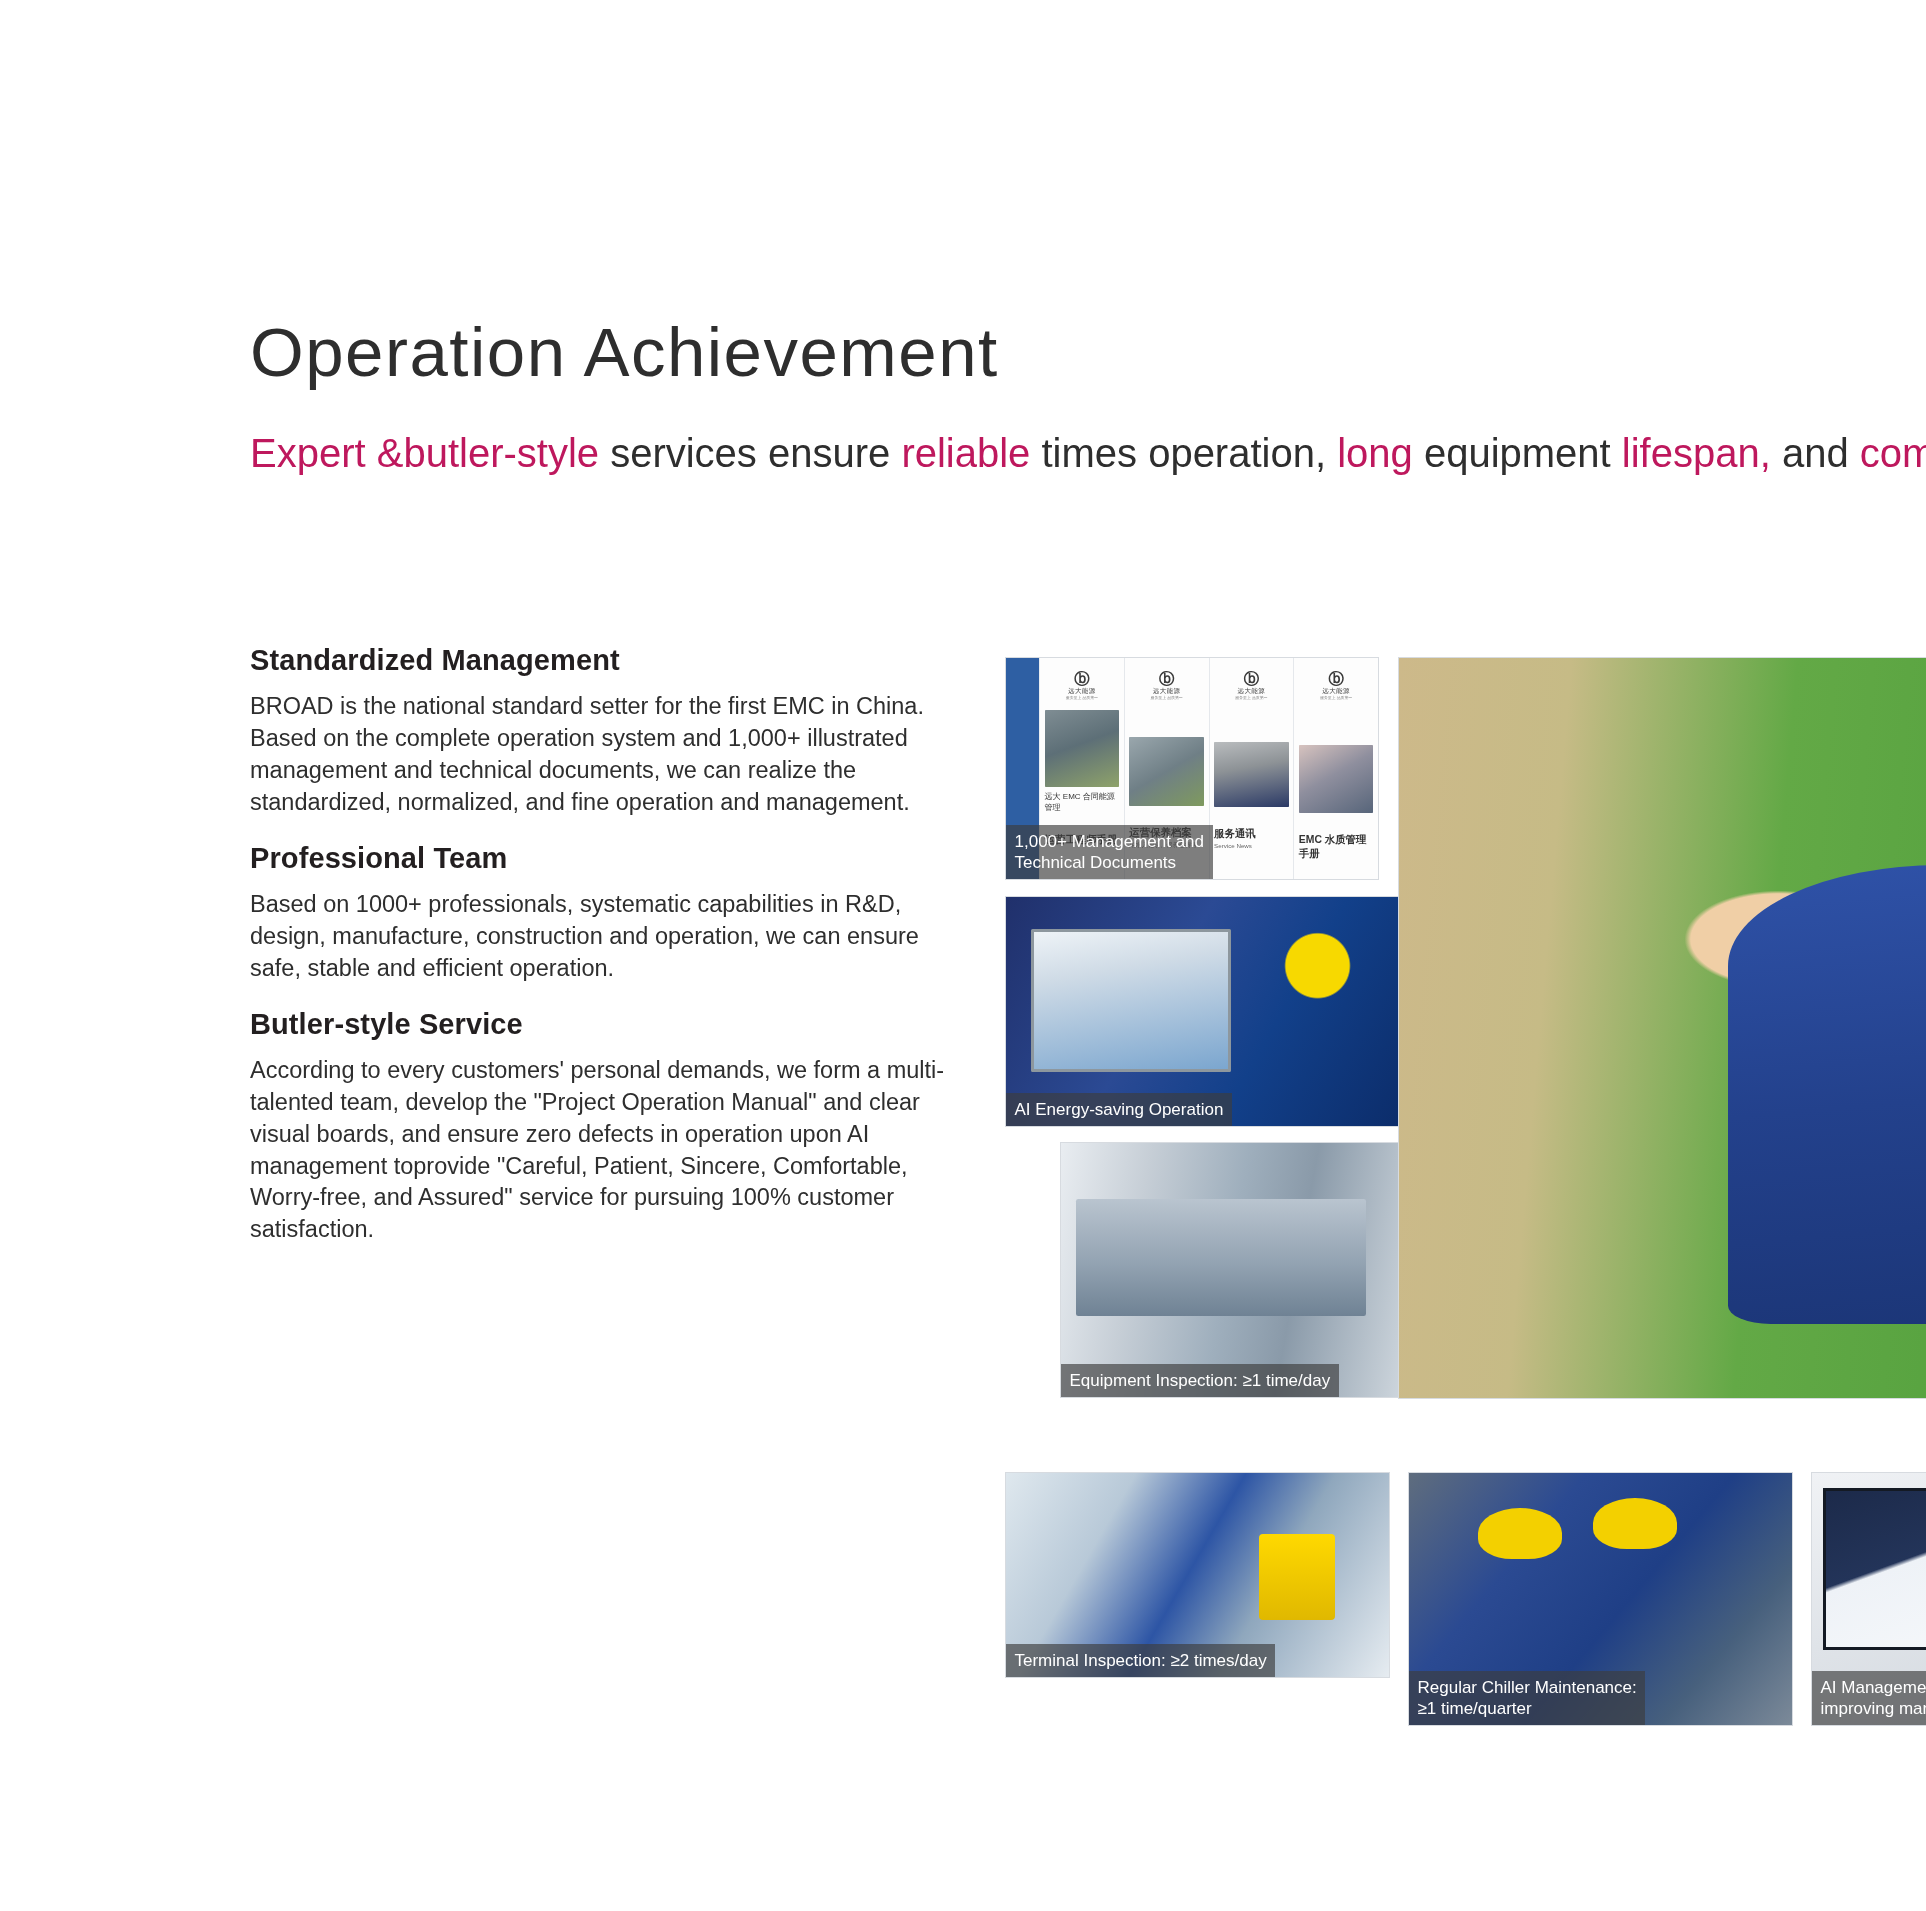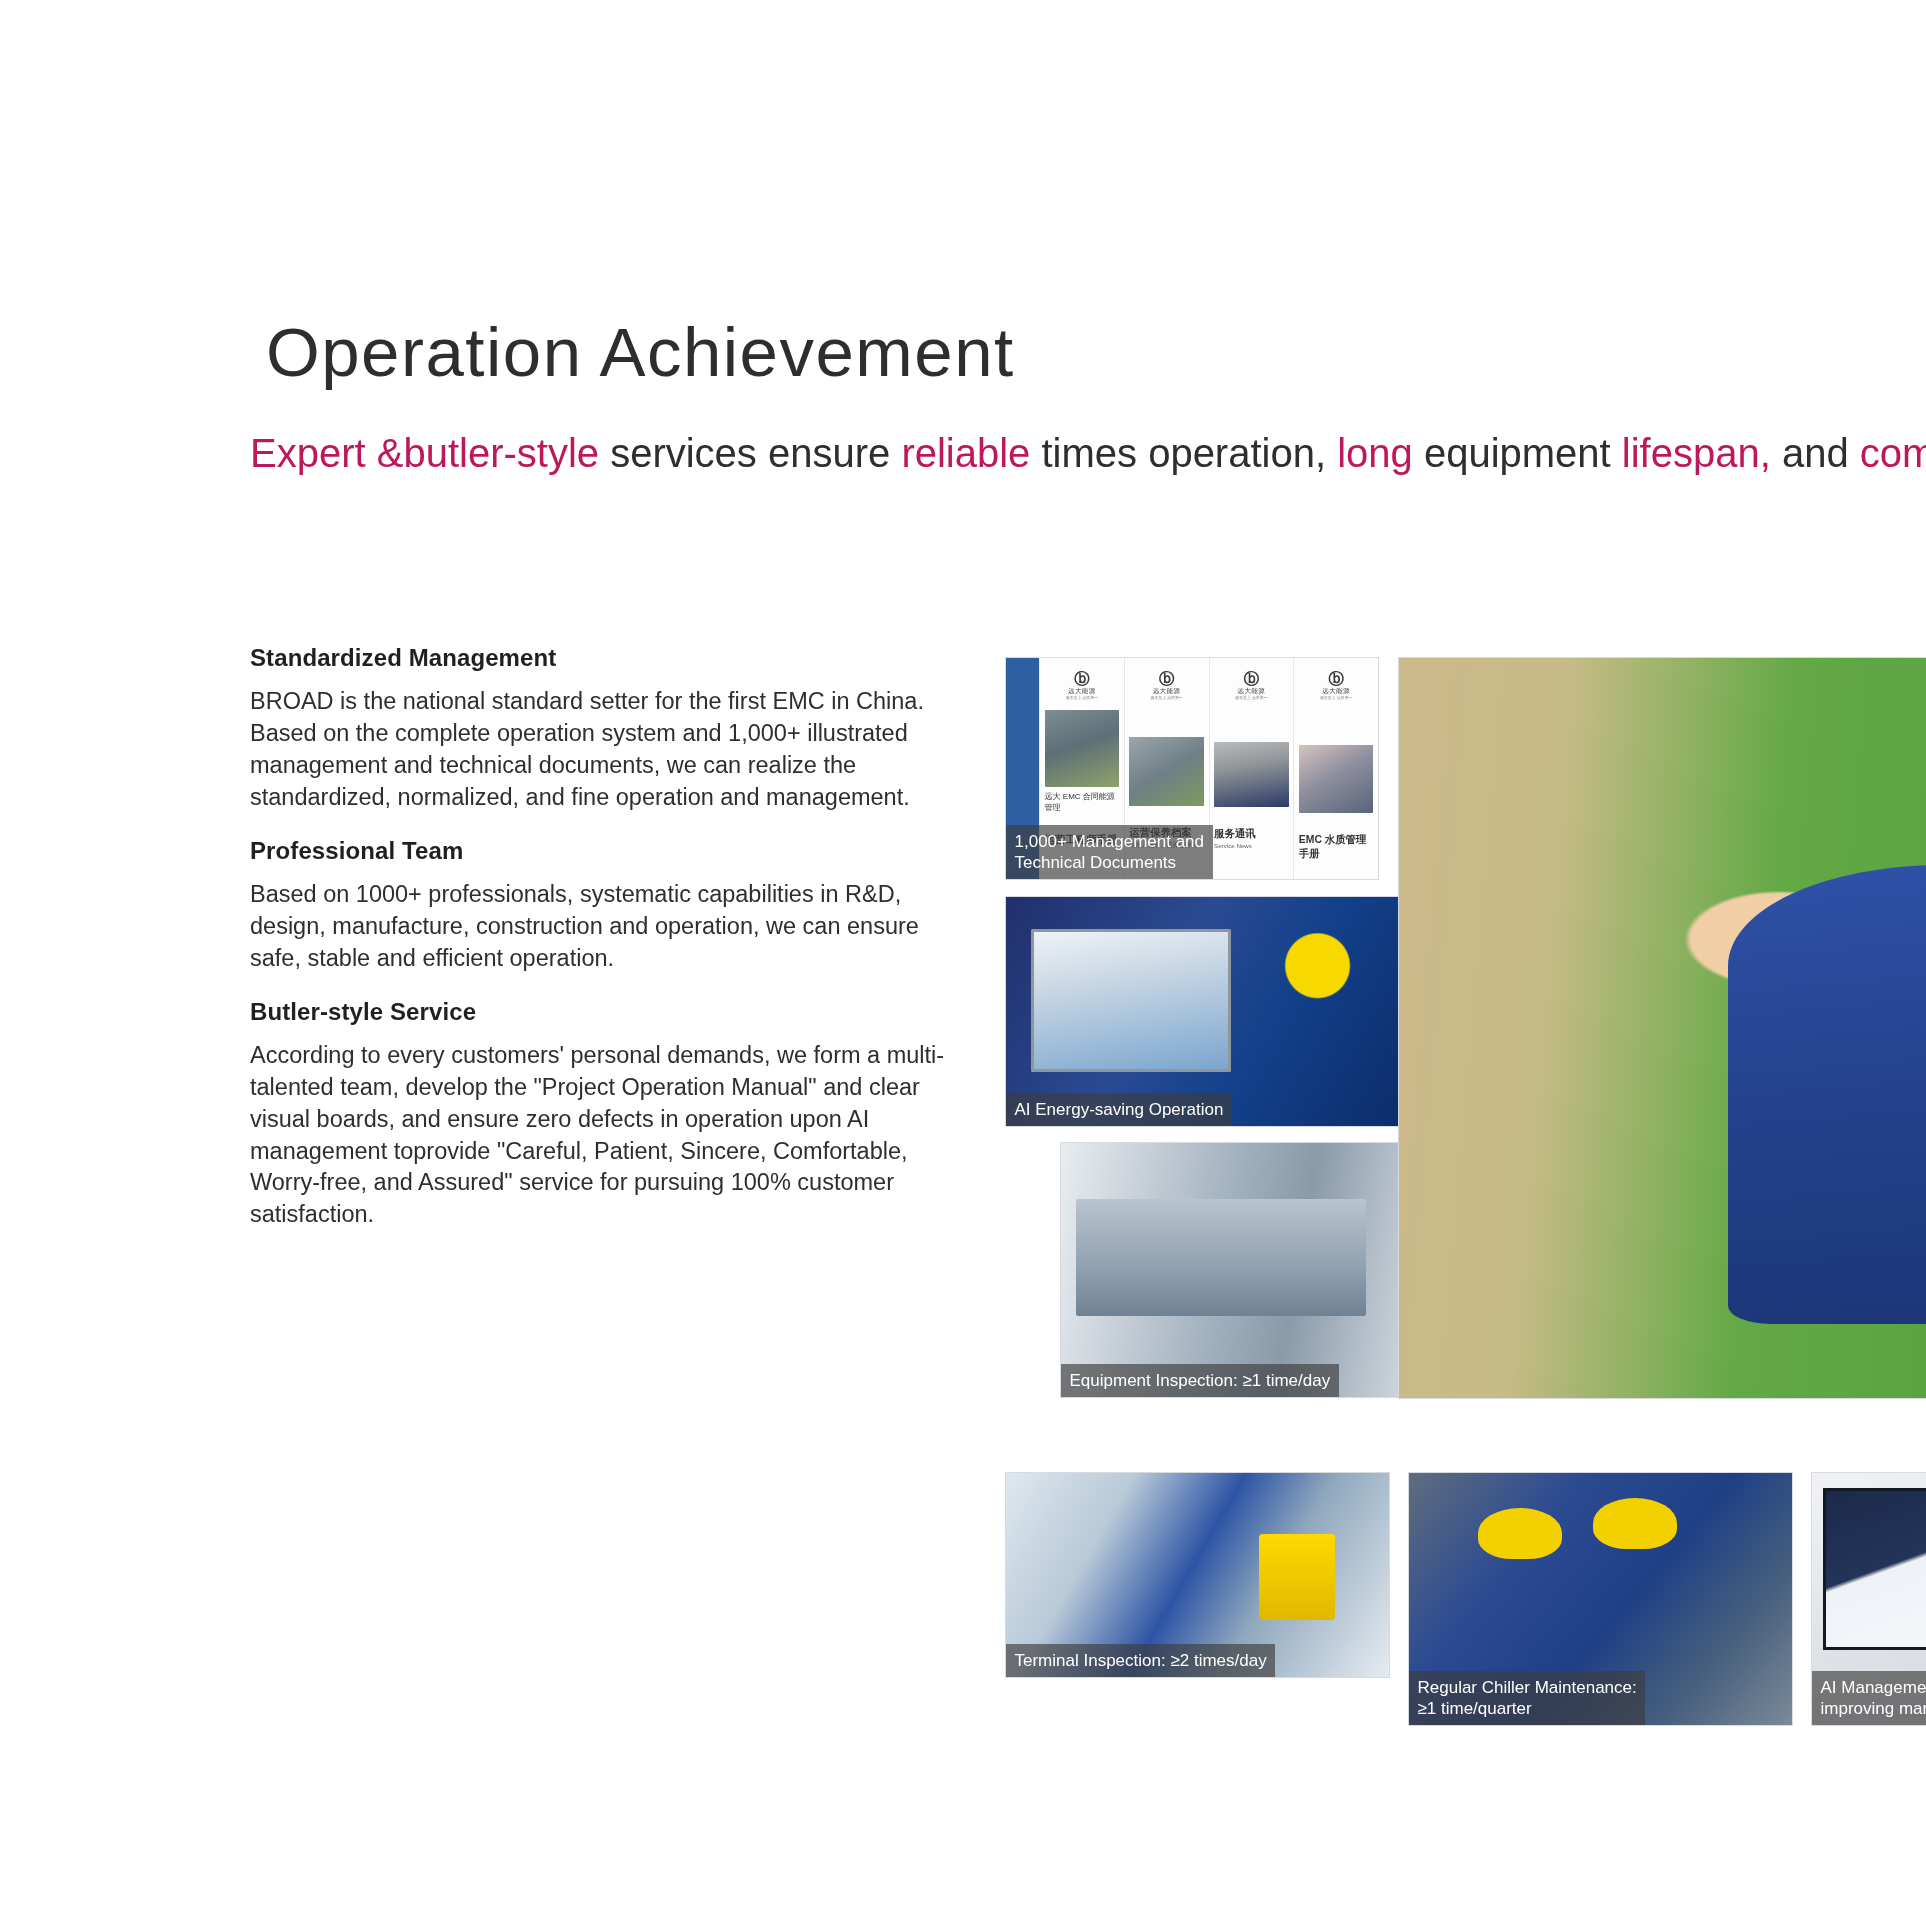--- a/index.html
+++ b/index.html
@@ -23,21 +23,20 @@
   
   .page-title {
     position: absolute;
     left: 250px;
     top: 313px;
     font-size: 69px;
     font-weight: 300;
     color: #2e2e2e;
     letter-spacing: 1.5px;
     white-space: nowrap;
-    margin-left: 16px;
   }
 
   
   .subtitle {
     position: absolute;
     left: 250px;
     top: 428px;
     width: 2296px;
     font-size: 40px;
     font-weight: 300;
@@ -47,21 +46,21 @@
   .subtitle .hl { color: #be185d; }
 
   
   .text-col {
     position: absolute;
     left: 250px;
     top: 644px;
     width: 705px;
   }
   .sec-head {
-    font-size: 24px;
+    font-size: 29px;
     font-weight: 700;
     color: #231f20;
     letter-spacing: 0.1px;
     margin-bottom: 14px;
   }
   .sec-body {
     font-size: 23.5px;
     font-weight: 400;
     color: #2e2e2e;
     line-height: 1.36;

